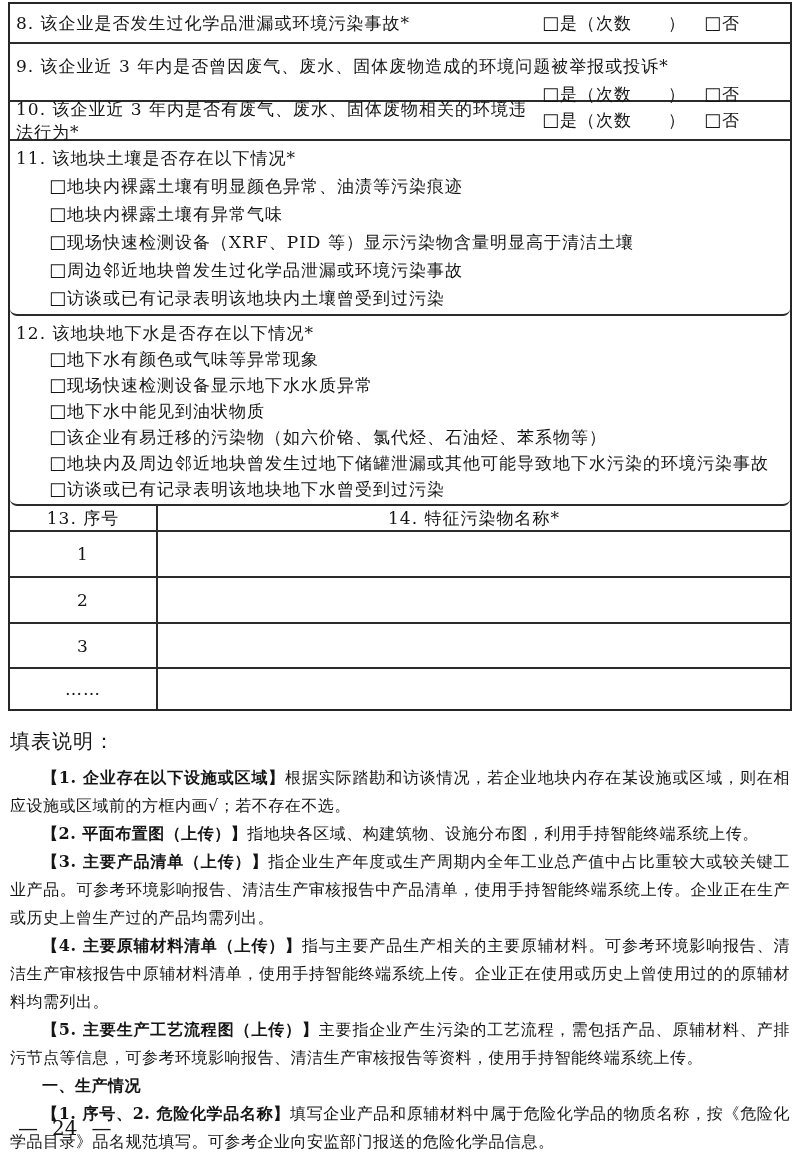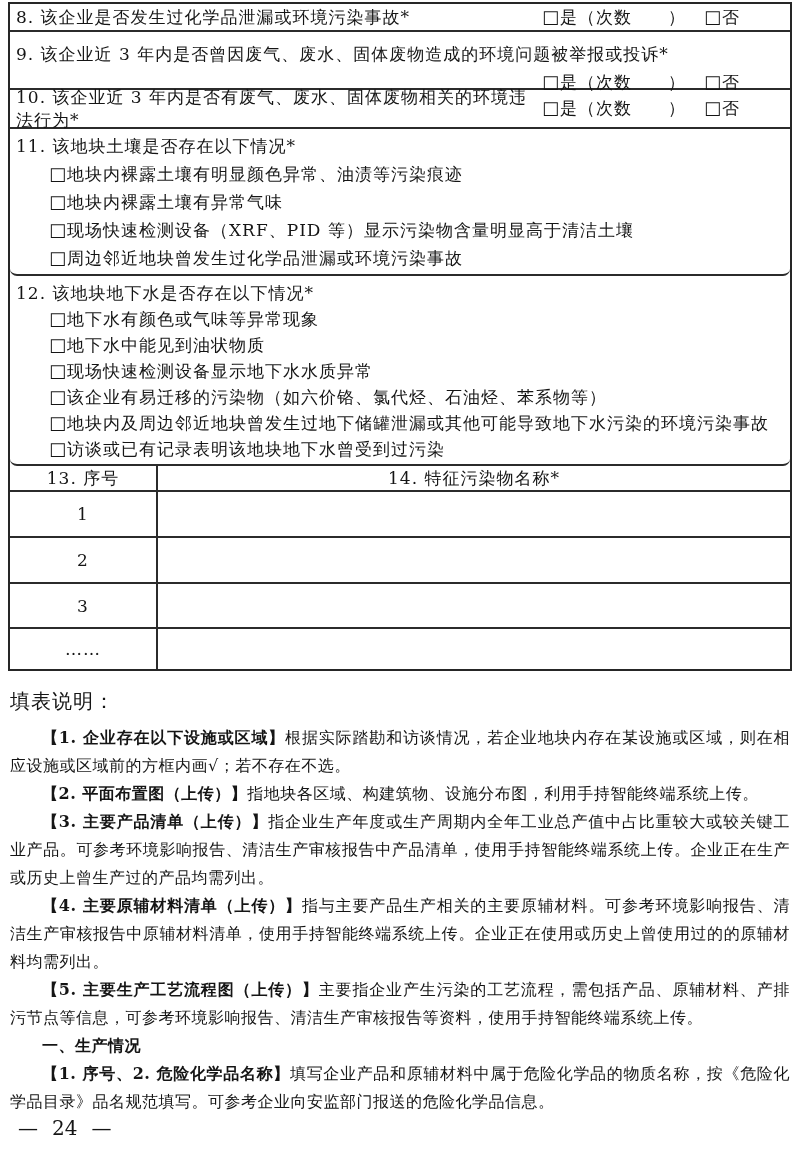--- a/index.html
+++ b/index.html
@@ -7,21 +7,21 @@
   body {
     width:800px; height:1153px;
     font-family:"DejaVu Serif","Liberation Serif",serif;
     color:#151515;
   }
   .sheet { position:relative; width:800px; height:1153px; padding:2px 8px 0; overflow:hidden; }
 
   
   .qtable { width:784px; border:2px solid #262626; font-size:17px; letter-spacing:1px; }
   .trow { border-bottom:2px solid #2b2b2b; padding:0 6px; }
-  .r-single { height:28px; display:flex; align-items:center; }
+  .r-single { height:40px; display:flex; align-items:center; }
   .r10 { height:39px; }
   .ans { white-space:nowrap; }
   .ans-right { margin-left:auto; margin-right:44px; }
   .no-part { margin-left:18px; }
   .cb { font-size:18px; }
   .r9 { height:58px; padding-top:9px; }
   .r9 .q { line-height:27px; }
   .r9 .ansline { text-align:right; padding-right:44px; line-height:27px; }
   .r-check { padding:4px 6px 2px;border-radius:7px; }
   .r11 .ln { line-height:27px; }
@@ -70,27 +70,28 @@
       <span class="q">10. 该企业近 3 年内是否有废气、废水、固体废物相关的环境违法行为*</span>
       <span class="ans ans-right"><span class="cb">□</span><span>是（次数　　）</span><span class="no-part"><span class="cb">□</span><span>否</span></span></span>
     </div>
 
     <div class="trow r-check r11">
       <div class="ln">11. 该地块土壤是否存在以下情况*</div>
       <div class="ln citem"><span class="cb">□</span><span>地块内裸露土壤有明显颜色异常、油渍等污染痕迹</span></div>
       <div class="ln citem"><span class="cb">□</span><span>地块内裸露土壤有异常气味</span></div>
       <div class="ln citem"><span class="cb">□</span><span>现场快速检测设备（XRF、PID 等）显示污染物含量明显高于清洁土壤</span></div>
       <div class="ln citem"><span class="cb">□</span><span>周边邻近地块曾发生过化学品泄漏或环境污染事故</span></div>
+      <div class="ln citem"><span class="cb">□</span><span>访谈或已有记录表明该地块内土壤曾受到过污染</span></div>
     </div>
 
     <div class="trow r-check r12">
       <div class="ln">12. 该地块地下水是否存在以下情况*</div>
       <div class="ln citem"><span class="cb">□</span><span>地下水有颜色或气味等异常现象</span></div>
+      <div class="ln citem"><span class="cb">□</span><span>现场快速检测设备显示地下水水质异常</span></div>
       <div class="ln citem"><span class="cb">□</span><span>地下水中能见到油状物质</span></div>
-      <div class="ln citem"><span class="cb">□</span><span>现场快速检测设备显示地下水水质异常</span></div>
       <div class="ln citem"><span class="cb">□</span><span>该企业有易迁移的污染物（如六价铬、氯代烃、石油烃、苯系物等）</span></div>
       <div class="ln citem"><span class="cb">□</span><span>地块内及周边邻近地块曾发生过地下储罐泄漏或其他可能导致地下水污染的环境污染事故</span></div>
       <div class="ln citem"><span class="cb">□</span><span>访谈或已有记录表明该地块地下水曾受到过污染</span></div>
     </div>
 
     <div>
       <div class="prow">
         <div class="pc1 ph">13. 序号</div>
         <div class="pc2 ph">14. 特征污染物名称*</div>
       </div>

